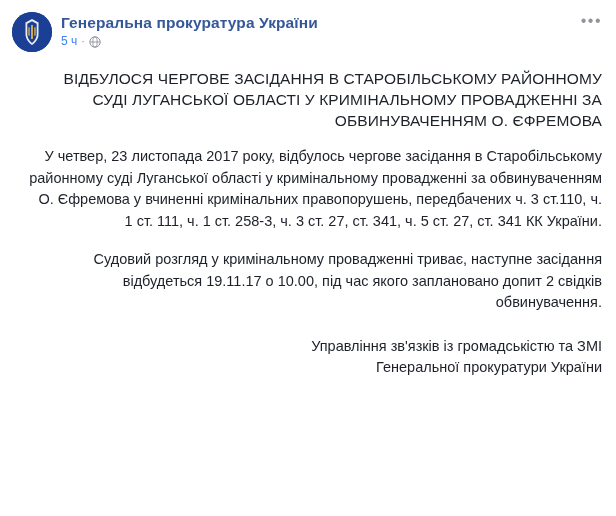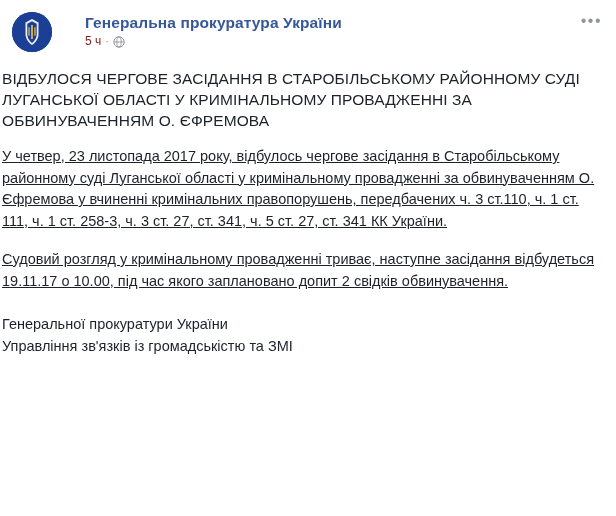--- a/index.html
+++ b/index.html
@@ -18,21 +18,20 @@
     width: 616px;
     box-sizing: border-box;
     background: #ffffff;
     padding: 0;
   }
   .post-header {
     display: flex;
     align-items: flex-start;
     padding: 12px 12px 0 12px;
     position: relative;
-    gap: 24px;
   }
   .avatar {
     width: 40px;
     height: 40px;
     border-radius: 50%;
     background: #1b3f94;
     flex: 0 0 40px;
     display: flex;
     align-items: center;
     justify-content: center;
@@ -59,21 +58,21 @@
   }
   .meta-row {
     display: flex;
     align-items: center;
     margin-top: 2px;
     font-size: 12px;
     color: #90949c;
     line-height: 14px;
   }
   .timestamp {
-    color: #7f1d1d;
+    color: #3b82f6;
     cursor: pointer;
   }
   .meta-dot {
     margin: 0 4px;
     color: #90949c;
     font-size: 11px;
   }
   .globe-icon {
     display: inline-block;
     width: 12px;
@@ -85,36 +84,36 @@
     position: absolute;
     right: 14px;
     top: 14px;
     color: #90949c;
     font-size: 16px;
     letter-spacing: 1.5px;
     cursor: pointer;
     line-height: 14px;
   }
   .post-body {
-    padding: 16px 14px 14px 2px;
+    padding: 16px 14px 14px 28px;
+    text-align: right;
   }
   .post-title {
     font-size: 15.5px;
     line-height: 21px;
     color: #1d2129;
     margin: 0 0 15px 0;
     font-weight: normal;
     letter-spacing: 0.1px;
   }
   .para {
     font-size: 14.5px;
     line-height: 21.5px;
     color: #1d2129;
     margin: 0 0 17px 0;
-    text-decoration: underline;
   }
   .para:last-child {
     margin-bottom: 0;
   }
   .signature {
     font-size: 14.5px;
     line-height: 21.5px;
     color: #1d2129;
     margin-top: 22px;
   }
@@ -155,18 +154,18 @@
     </div>
 
     <div class="menu-dots">•••</div>
   </div>
 
   <div class="post-body">
     <div class="post-title">ВІДБУЛОСЯ ЧЕРГОВЕ ЗАСІДАННЯ В СТАРОБІЛЬСЬКОМУ РАЙОННОМУ СУДІ ЛУГАНСЬКОЇ ОБЛАСТІ У КРИМІНАЛЬНОМУ ПРОВАДЖЕННІ ЗА ОБВИНУВАЧЕННЯМ О. ЄФРЕМОВА</div>
     <p class="para">У четвер, 23 листопада 2017 року, відбулось чергове засідання в Старобільському районному суді Луганської області у кримінальному провадженні за обвинуваченням О. Єфремова у вчиненні кримінальних правопорушень, передбачених ч. 3 ст.110, ч. 1 ст. 111, ч. 1 ст. 258-3, ч. 3 ст. 27, ст. 341, ч. 5 ст. 27, ст. 341 КК України.</p>
     <p class="para">Судовий розгляд у кримінальному провадженні триває, наступне засідання відбудеться 19.11.17 о 10.00, під час якого заплановано допит 2 свідків обвинувачення.</p>
     <div class="signature">
+      <div>Управління зв'язків із громадськістю та ЗМІ</div>
       <div>Генеральної прокуратури України</div>
-      <div>Управління зв'язків із громадськістю та ЗМІ</div>
     </div>
   </div>
 
 </div>
 
 </body></html>

